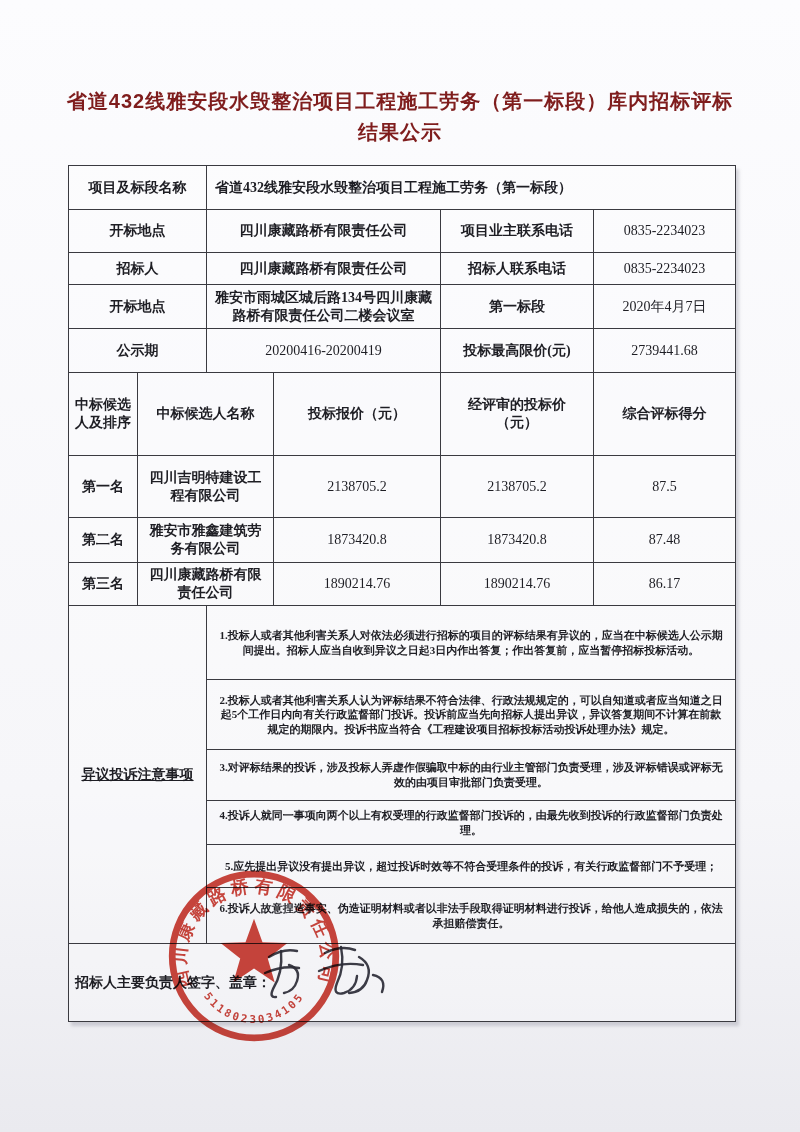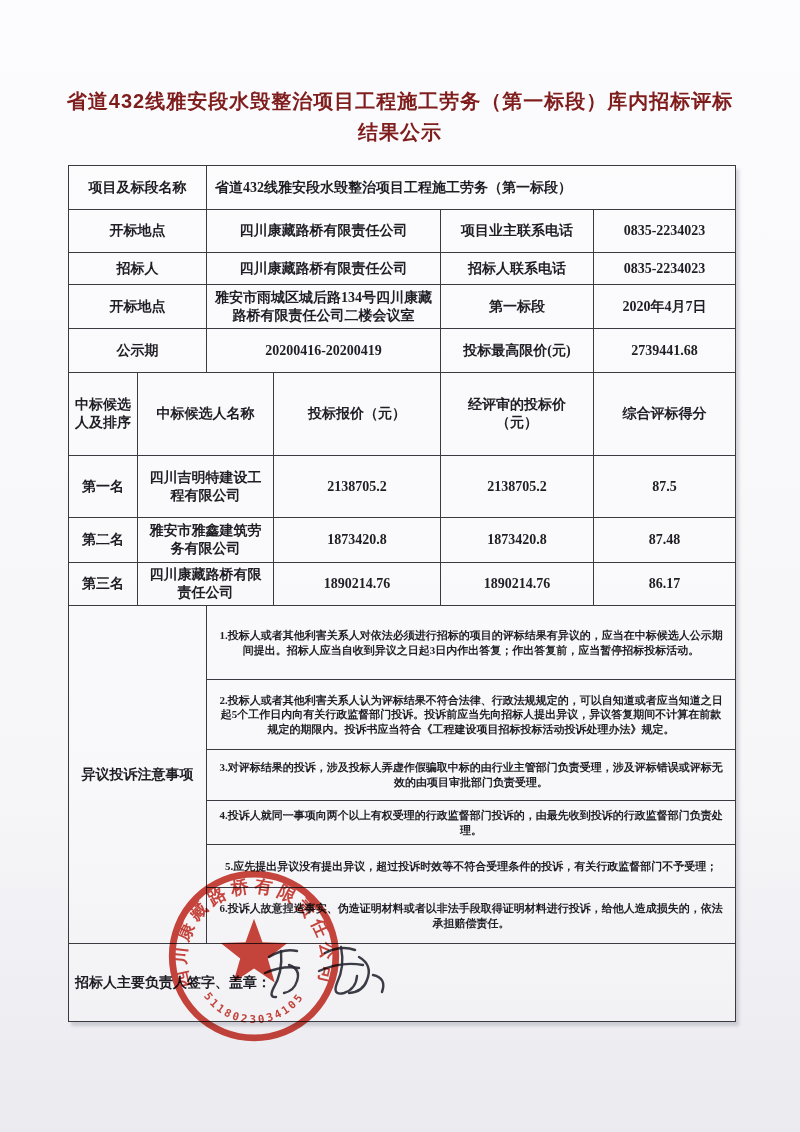--- a/index.html
+++ b/index.html
@@ -26,27 +26,27 @@
     border:1.6px solid #3a3a40;
     padding:3px 8px;
     font-size:14px;
     vertical-align:middle;
     font-weight:bold;
     word-break:break-all;
   }
   .lbl{text-align:center;}
   .val{text-align:center;}
   .val.left{text-align:left;}
-  .num{font-weight:bold;}
+  .num{font-weight:normal;}
   .hdr{text-align:center;}
   .note{
     font-size:11px;line-height:1.32;text-align:center;
     padding:5px 10px;vertical-align:middle;
   }
-  .notelbl{text-align:center;font-size:14px;}
+  .notelbl{text-align:center;font-size:14px;text-decoration:underline;}
   .sig{text-align:left;padding-left:6px;font-size:14px;}
   .stamp{position:absolute;left:166px;top:868px;mix-blend-mode:multiply;opacity:.92;}
   .stamp-co{font-family:"Liberation Sans","DejaVu Sans",sans-serif;font-size:17px;font-weight:bold;letter-spacing:4.5px;fill:#c9362c;}
   .stamp-no{font-family:"DejaVu Sans Mono","Liberation Mono",monospace;font-size:10.5px;font-weight:bold;letter-spacing:2.5px;fill:#c9362c;}
   .signature{position:absolute;left:255px;top:933px;mix-blend-mode:multiply;}
   .signature path{stroke:#2e2e38;stroke-width:2.4;fill:none;stroke-linecap:round;opacity:.92;}
 </style>
 </head>
 <body>
 

